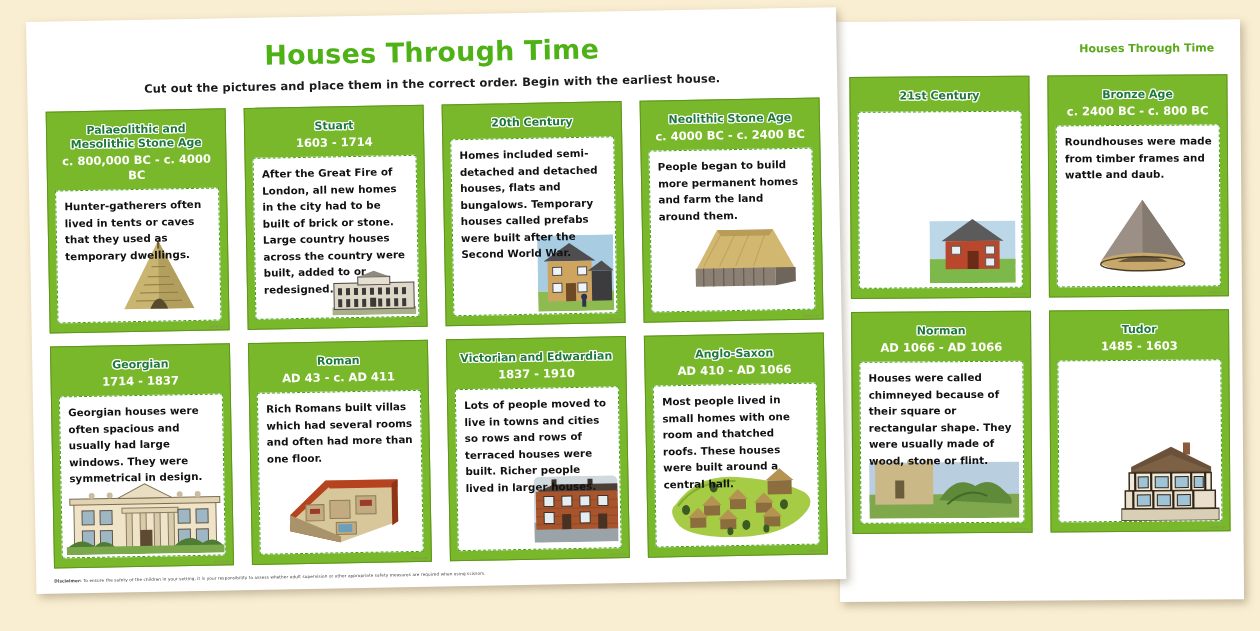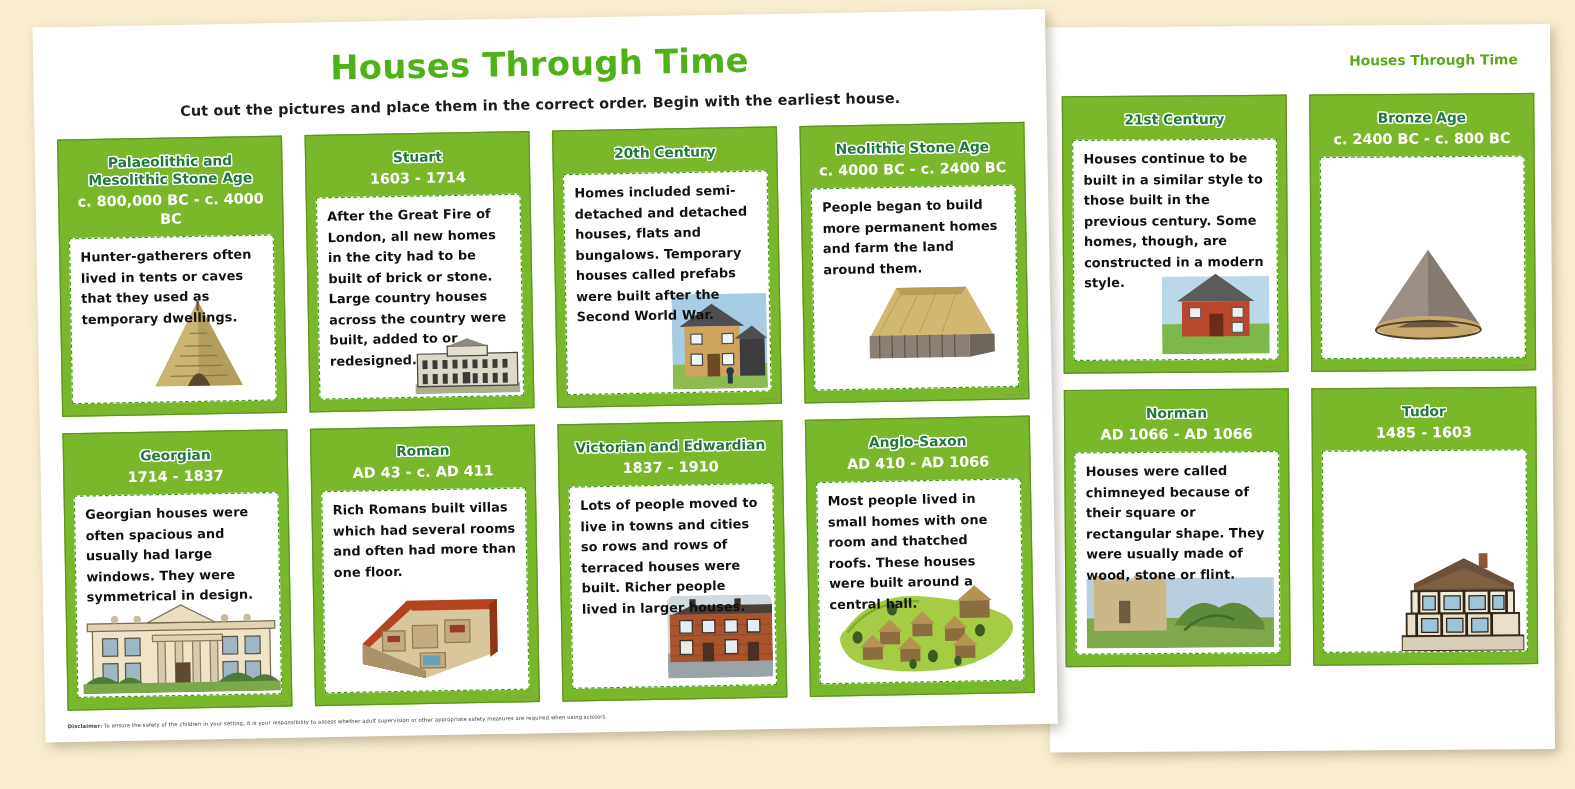--- a/index.html
+++ b/index.html
@@ -152,41 +152,41 @@
   <div class="page" id="back-page">
     <div class="back-head">Houses Through Time</div>
     <div class="back-grid">
 
       <div class="card">
         <div class="card-head">
           <div class="card-era">21st Century</div>
           <div class="card-dates"></div>
         </div>
         <div class="card-body">
-          <div class="card-text">Houses continue to be built in a similar style to those built in the previous century. Some homes, though, are constructed in a modern style.</div>
           <svg class="art" style="right:6px;bottom:4px;" width="86" height="76" viewBox="0 0 86 76">
             <rect x="0" y="14" width="86" height="44" fill="#bcd8e8"></rect>
             <rect x="0" y="52" width="86" height="24" fill="#7db84a"></rect>
             <polygon points="12,34 43,12 74,34" fill="#5b5b5b"></polygon>
             <rect x="16" y="34" width="54" height="28" fill="#b8472c"></rect>
             <rect x="38" y="44" width="11" height="18" fill="#6c2b18"></rect>
             <rect x="22" y="39" width="9" height="8" fill="#e8f0f5" stroke="#5b5b5b" stroke-width="1"></rect>
             <rect x="56" y="39" width="9" height="8" fill="#e8f0f5" stroke="#5b5b5b" stroke-width="1"></rect>
             <rect x="56" y="51" width="9" height="8" fill="#e8f0f5" stroke="#5b5b5b" stroke-width="1"></rect>
           </svg>
         </div>
         <div class="credit">twinkl.com</div>
       </div>
 
       <div class="card">
         <div class="card-head">
           <div class="card-era">Bronze Age</div>
           <div class="card-dates">c. 2400 BC - c. 800 BC</div>
         </div>
         <div class="card-body">
+          <div class="card-text">Roundhouses were made from timber frames and wattle and daub.</div>
           <svg class="art" style="left:30px;bottom:10px;" width="110" height="78" viewBox="0 0 110 78">
             <polygon points="55,2 96,62 14,62" fill="#9c9086"></polygon>
             <polygon points="55,2 96,62 55,62" fill="#847a70"></polygon>
             <ellipse cx="55" cy="64" rx="42" ry="9" fill="#c8a86a"></ellipse>
             <path d="M30 64 q25 -12 50 0 z" fill="#6b5a3e"></path>
             <ellipse cx="55" cy="66" rx="42" ry="7" fill="none" stroke="#4a3d28" stroke-width="1.5"></ellipse>
           </svg>
         </div>
         <div class="credit">twinkl.com</div>
       </div>

